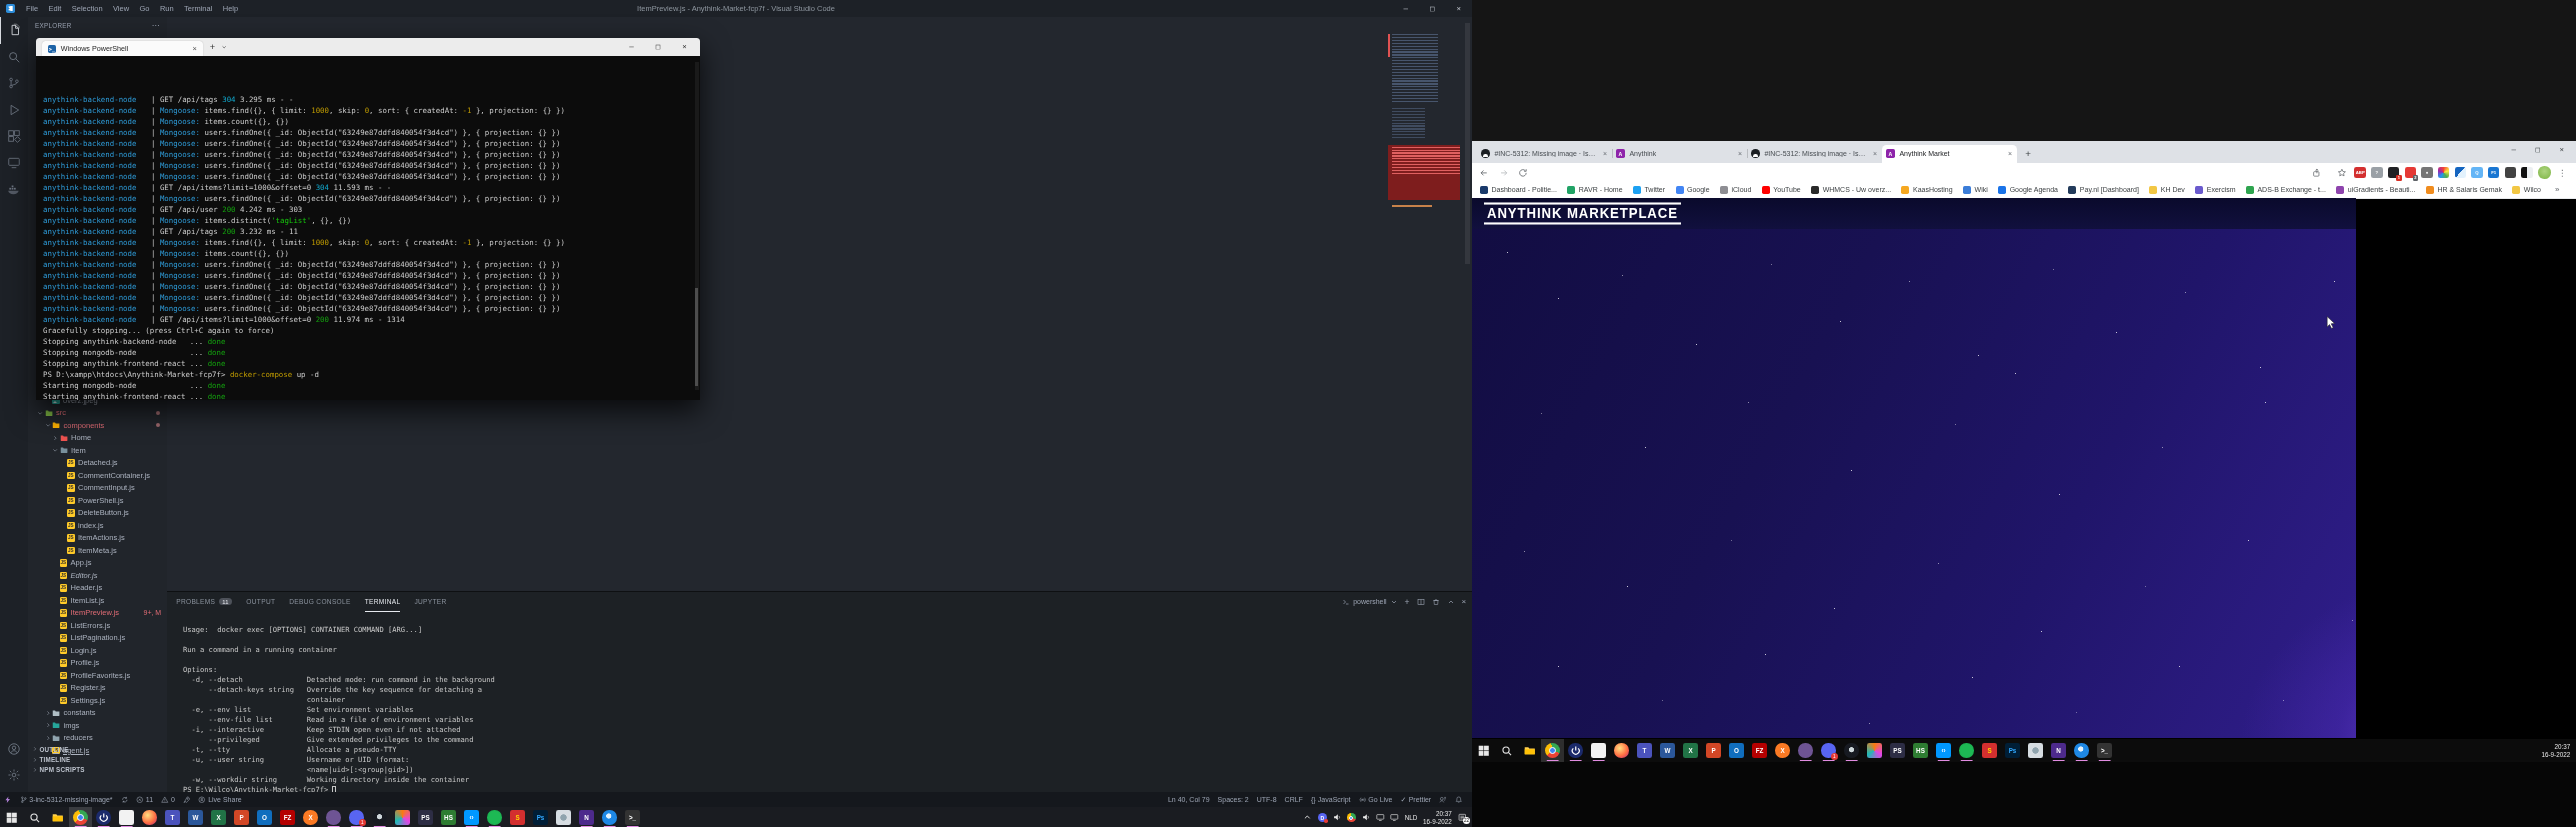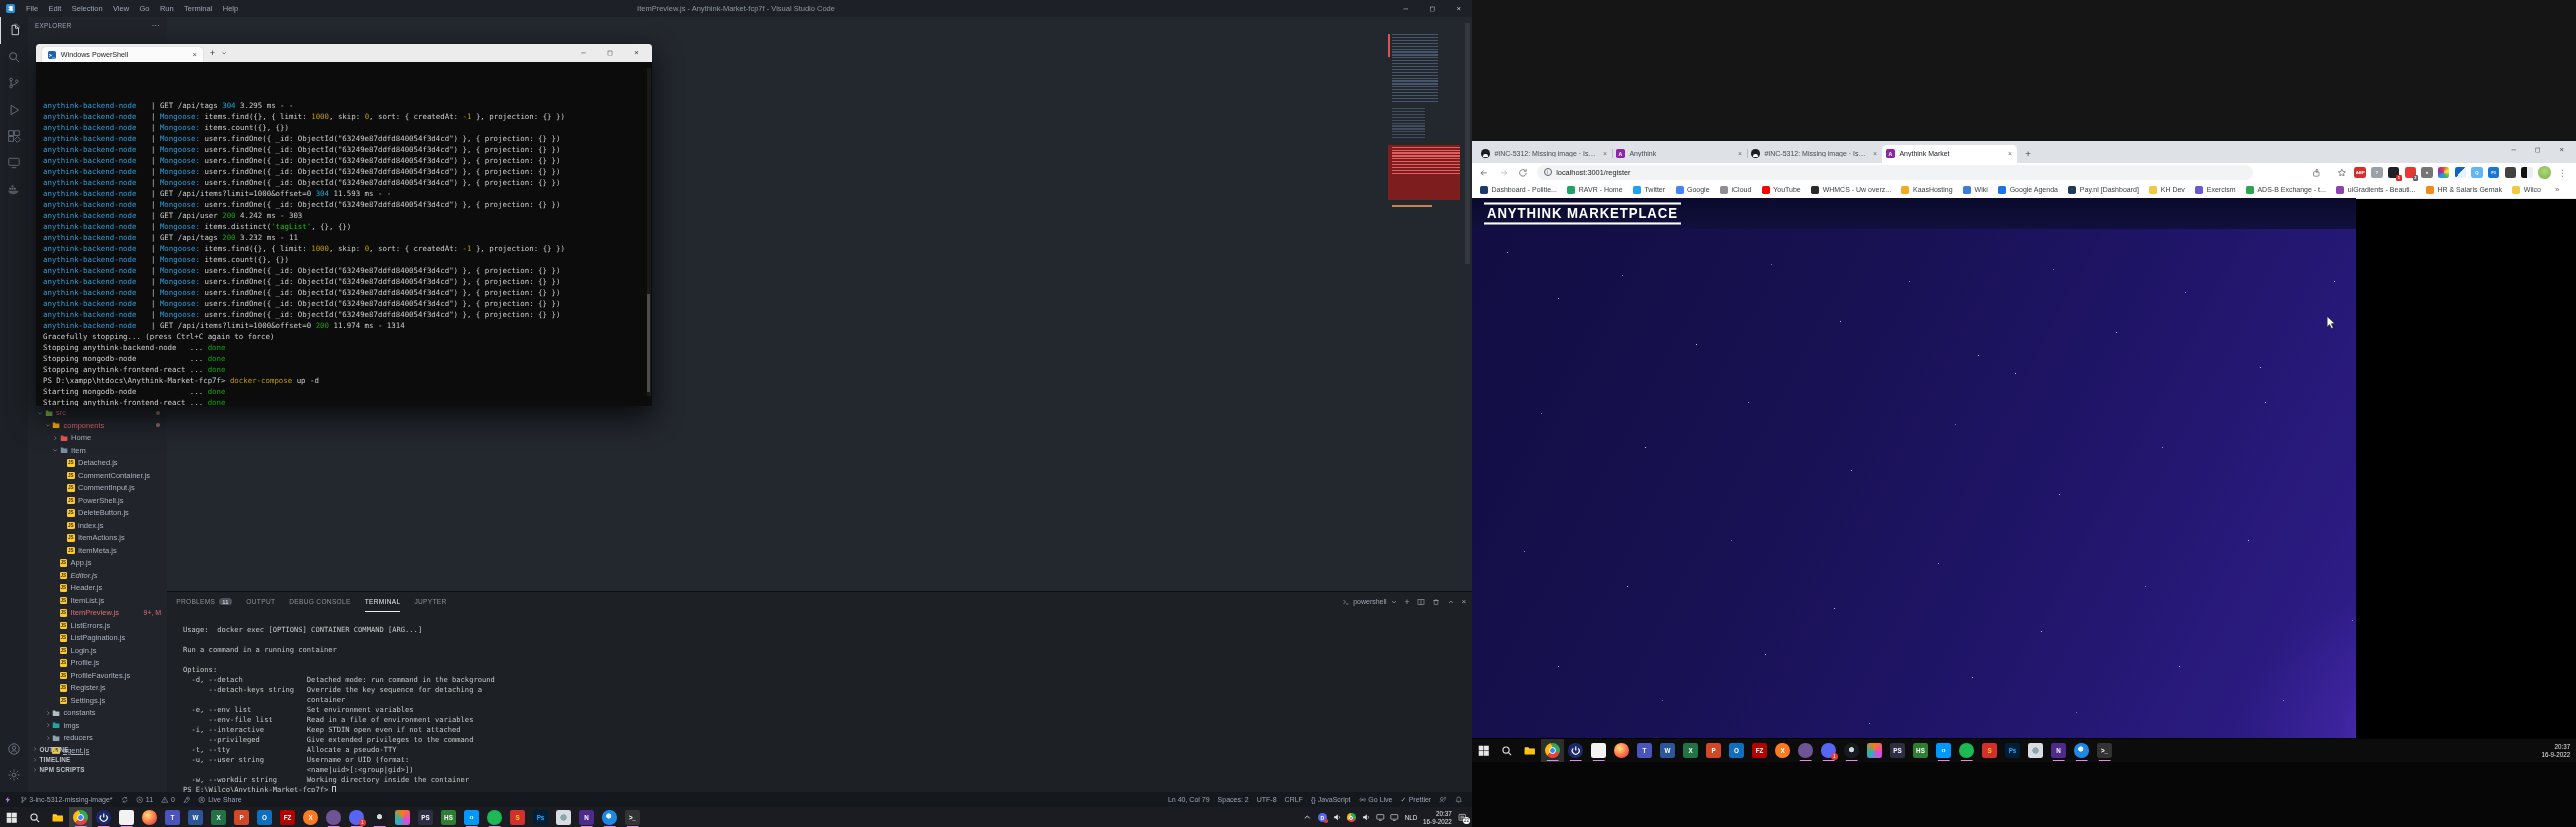--- a/index.html
+++ b/index.html
@@ -67,21 +67,21 @@
   .t-cursor{display:inline-block;width:4px;height:7.5px;border:0.6px solid #c8c8c8;vertical-align:-1.1px}
 
   #statusbar{position:absolute;left:0;top:792px;width:1472px;height:15px;background:#15181d;display:flex;align-items:center;color:#9da5b4;font-size:7px}
   .st-item{display:flex;align-items:center;gap:2.3px;padding:0 4px;height:15px}
   .st-item svg{width:7.5px;height:7.5px}
   #st-left{display:flex;align-items:center}
   #st-right{margin-left:auto;display:flex;align-items:center;padding-right:5.8px}
   .st-remote{color:#b180d7}
 
   
-  #ps-win{position:absolute;left:36px;top:44px;width:616px;height:362px;box-shadow:0 10.4px 29px rgba(0,0,0,.75);border-radius:3.5px 3.5px 0 0}
+  #ps-win{position:absolute;left:36px;top:38px;width:664px;height:362px;box-shadow:0 10.4px 29px rgba(0,0,0,.75);border-radius:3.5px 3.5px 0 0}
   #ps-titlebar{height:18.4px;background:#ececec;border-radius:3.5px 3.5px 0 0;display:flex;align-items:center;position:relative}
   .ps-tab{display:flex;align-items:center;gap:4.6px;width:161px;height:15px;margin:3.5px 0 0 5.8px;background:#fbfbfb;border-radius:3.5px 3.5px 0 0;padding:0 5.8px;font-size:7.2px;color:#222;box-shadow:0 0 1.2px rgba(0,0,0,.25)}
   .ps-ic{width:8.6px;height:8.6px;background:#1d63a7;border-radius:1.7px;color:#fff;font-size:5.2px;font-weight:bold;display:flex;align-items:center;justify-content:center;font-family:"DejaVu Sans Mono",monospace}
   .ps-tab .tclose{margin-left:auto;color:#555;font-size:7.5px}
   .ps-newtab{margin-left:7px;color:#333;font-size:9.2px}
   .ps-drop{margin-left:5.8px;color:#333}
   .ps-controls{position:absolute;right:2.3px;top:0;height:18.4px;display:flex}
   .ps-controls .win-btn{color:#333}
   #ps-body{height:344px;background:#0c0c0c;padding:4.6px 7px;font-family:"DejaVu Sans Mono",monospace;font-size:7.4px;line-height:11px;white-space:pre;overflow:hidden;position:relative}
   .ps-svc{display:inline-block;width:108px;color:#2e9bd8}
@@ -919,24 +919,20 @@
           <svg viewBox="0 0 24 24" fill="none" stroke="currentColor" stroke-width="2">
               <path d="M5 12h14M13 6l6 6-6 6"></path>
             </svg>
         </div>
         <div class="nav-ic">
           <svg viewBox="0 0 24 24" fill="none" stroke="currentColor" stroke-width="2">
               <path d="M20 12a8 8 0 1 1-2.3-5.6"></path>
               <path d="M20 3v5h-5" fill="none"></path>
             </svg>
         </div>
-        <div id="omnibox">
-          <span class="info-ic">i</span>
-          <span id="url-text">localhost:3001/register</span>
-        </div>
         <div id="toolbar-right">
           <div class="nav-ic">
             <svg viewBox="0 0 24 24" fill="none" stroke="currentColor" stroke-width="1.8">
                 <rect x="4" y="9" width="13" height="11" rx="2"></rect>
                 <path d="M12 13V3M8.5 6L12 2.8 15.5 6"></path>
               </svg>
           </div>
           <div class="nav-ic">
             <svg viewBox="0 0 24 24" fill="none" stroke="currentColor" stroke-width="1.8">
                 <path d="M12 3l2.6 5.6 6 .7-4.5 4.1 1.2 5.9-5.3-3-5.3 3 1.2-5.9L3.4 9.3l6-.7z"></path>

